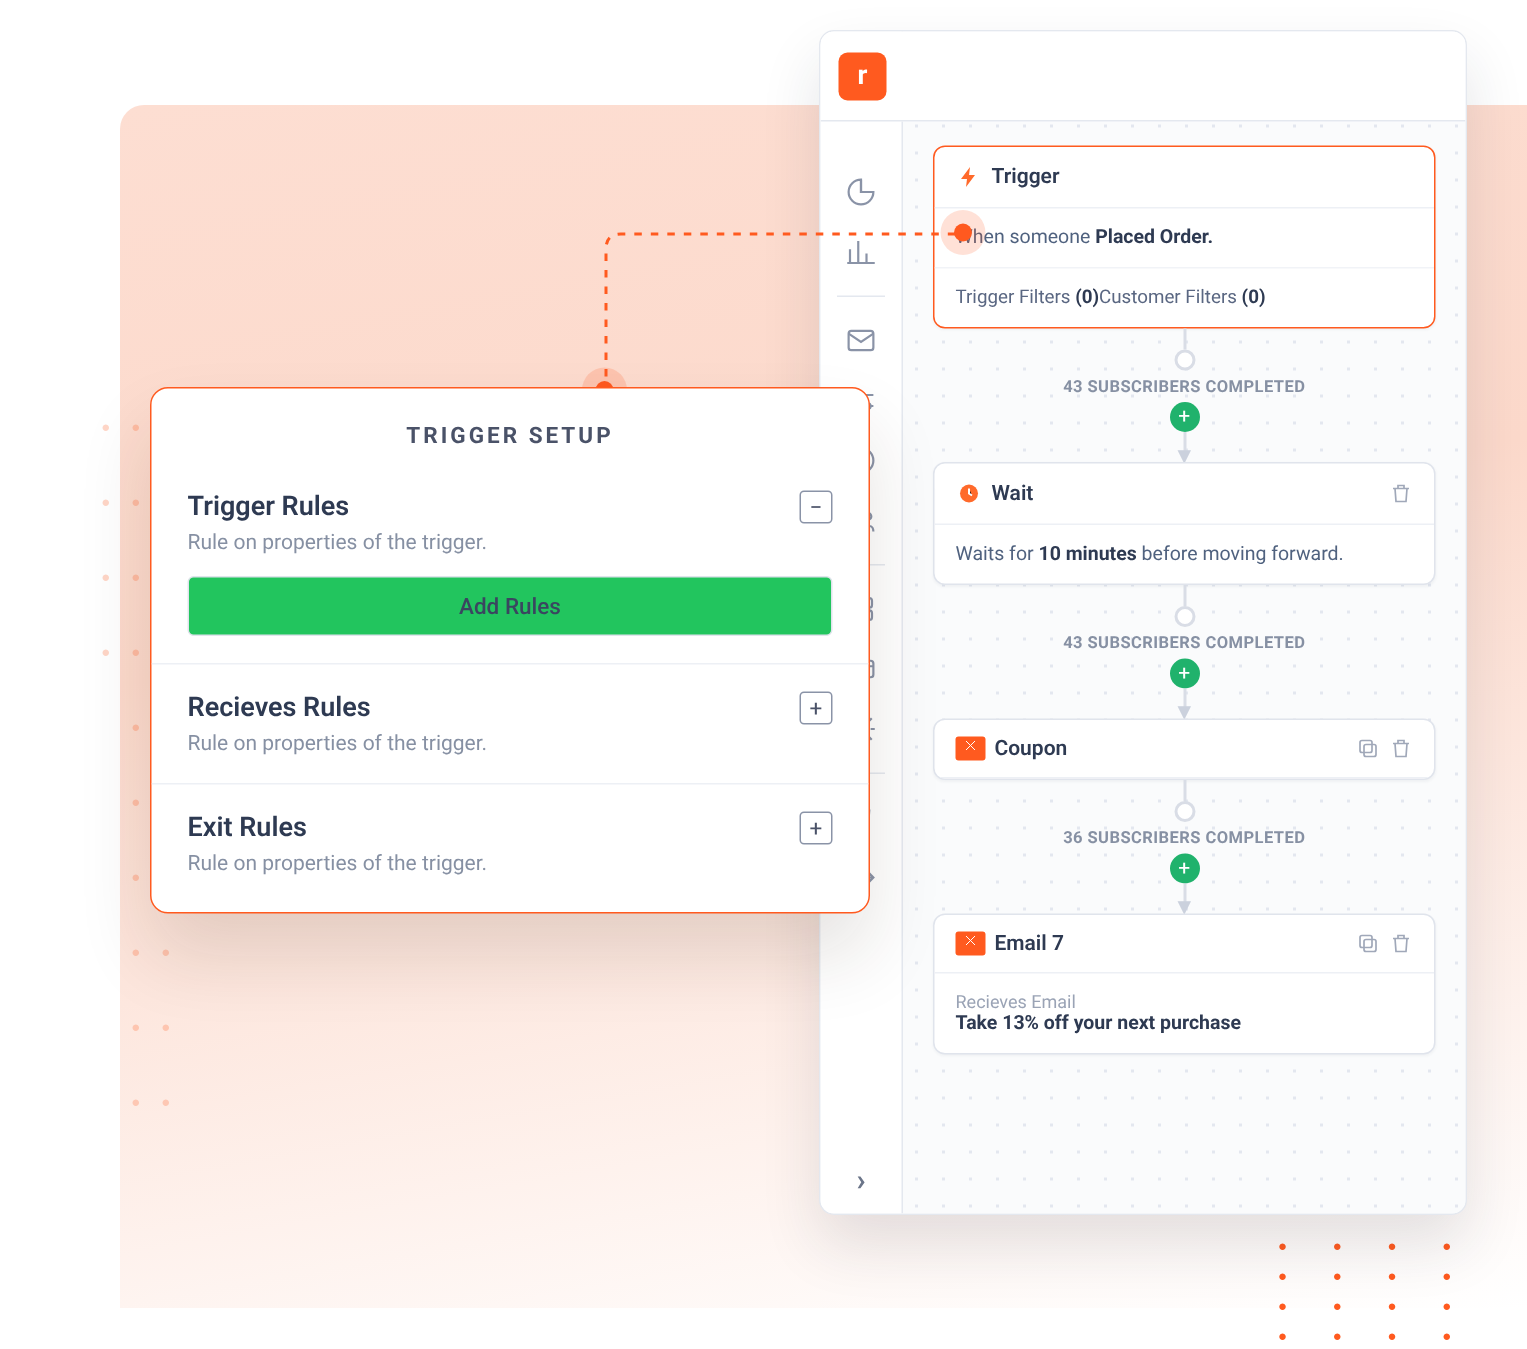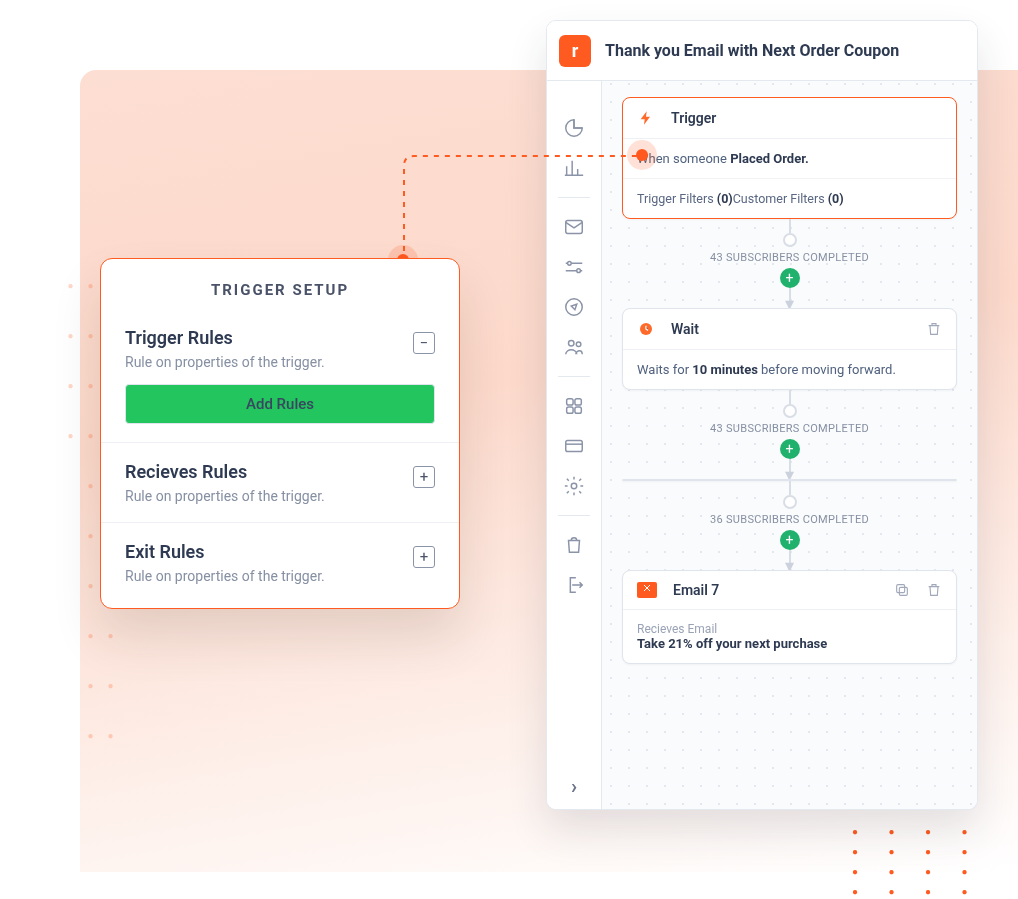--- a/index.html
+++ b/index.html
@@ -19,46 +19,46 @@
   .sidenav .grp{display:flex;flex-direction:column;gap:18px;padding:18px 0}
   .sidenav .sep{width:32px;height:1px;background:#e4e8ef}
   .navico{width:22px;height:22px;color:#8a93a7;display:flex;align-items:center;justify-content:center;cursor:pointer}
   .navico svg{stroke:currentColor;fill:none;stroke-width:1.6}
   .expand{margin-top:auto;margin-bottom:12px;color:#6b7589;cursor:pointer}
 
   .canvas{flex:1;padding:76px 20px 12px;background:#fafbfc;background-image:radial-gradient(#e3e7ef 1px,transparent 1px);background-size:18px 18px;overflow:hidden;position:relative}
   .flow{display:flex;flex-direction:column;align-items:center;gap:0}
   .card{width:100%;background:#fff;border:1px solid #e0e4ec;border-radius:8px;box-shadow:0 1px 2px rgba(40,50,70,.05);overflow:hidden}
   .card.trigger{border:1.5px solid #ff5a1f}
-  .card-head{display:flex;align-items:center;gap:16px;padding:11px 14px;border-bottom:1px solid #edf0f5;color:#2e3a52;font-weight:600;font-size:14px}
+  .card-head{display:flex;align-items:center;gap:6px;padding:11px 14px;border-bottom:1px solid #edf0f5;color:#2e3a52;font-weight:600;font-size:14px}
   .card-head .spacer{flex:1}
   .ico{width:18px;height:18px;display:inline-flex;align-items:center;justify-content:center;color:#a0a8b9}
   .ico.bolt{color:#ff6a2b}
   .ico.clock{color:#ff6a2b}
   .ico.mail{width:20px;height:16px;border-radius:2px;background:#ff5a1f;position:relative}
   .ico.mail::after{content:"";position:absolute;left:2px;right:2px;top:3px;height:6px;background:linear-gradient(135deg,transparent 48%,#fff 48% 52%,transparent 52%),linear-gradient(45deg,transparent 48%,#fff 48% 52%,transparent 52%)}
   .mini{width:16px;height:16px;color:#a0a8b9;cursor:pointer}
   .mini svg{stroke:currentColor;fill:none;stroke-width:1.7}
   .card-body{padding:12px 14px;font-size:13px;color:#50627f}
   .card-body strong{color:#2e3a52}
   .filters{display:flex;justify-content:flex-start;padding:12px 14px;border-top:1px solid #f1f3f7;font-size:12.5px;color:#5a6782}
   .filters strong{color:#2e3a52}
 
   .stem{width:2px;height:14px;background:#d9dde6}
   .node{width:14px;height:14px;border:2px solid #d9dde6;background:#fff;border-radius:50%}
-  .pill{font-size:11px;font-weight:400;letter-spacing:.3px;color:#8690a3;text-align:center;padding:4px 0}
+  .pill{font-size:11px;font-weight:700;letter-spacing:.3px;color:#8690a3;text-align:center;padding:4px 0}
   .plus{width:20px;height:20px;border-radius:50%;background:#20b26c;color:#fff;display:flex;align-items:center;justify-content:center;font-size:14px;cursor:pointer}
   .arrow{color:#cbd1dd;font-size:18px;line-height:8px;margin-top:-2px}
 
   
-  .setup{position:absolute;left:100px;top:258px;width:360px;background:#fff;border:1.5px solid #ff5a1f;border-radius:12px;box-shadow:0 28px 50px rgba(50,30,20,.12);overflow:hidden}
+  .setup{position:absolute;left:100px;top:258px;width:480px;background:#fff;border:1.5px solid #ff5a1f;border-radius:12px;box-shadow:0 28px 50px rgba(50,30,20,.12);overflow:hidden}
   .setup h2{text-align:center;font-size:15px;font-weight:700;letter-spacing:2px;color:#4a5268;margin:22px 0 10px}
   .section{padding:18px 24px;border-bottom:1px solid #edf0f5}
   .section:last-child{border-bottom:none;padding-bottom:24px}
-  .section .row{display:flex;align-items:flex-end;justify-content:space-between}
+  .section .row{display:flex;align-items:flex-start;justify-content:space-between}
   .section h3{font-size:18px;font-weight:600;color:#2e3a52;margin:0 0 6px}
   .section p{font-size:14px;color:#8690a3;margin:0}
   .addbtn{margin-top:14px;width:100%;height:40px;border:1px solid #e0e4ec;border-radius:4px;background:#22c55e;font-size:15px;color:#3a4660;font-weight:500;cursor:pointer}
   .sq{width:22px;height:22px;border:1.5px solid #8a93a7;border-radius:3px;color:#4a5268;display:flex;align-items:center;justify-content:center;font-size:15px;cursor:pointer}
 
   
   .connector{position:absolute;left:398px;top:148px;width:270px;height:120px;pointer-events:none}
   .connector path{stroke:#ff5a1f;stroke-width:2;stroke-dasharray:5 6;fill:none}
   .dot{width:12px;height:12px;border-radius:50%;background:#ff5a1f;position:absolute}
   .dot.halo::before{content:"";position:absolute;inset:-9px;border-radius:50%;background:rgba(255,90,31,.18)}
@@ -66,21 +66,20 @@
 </head>
 <body>
 
 <div class="bg"></div>
 <div class="dots-sprinkle left">● ● ● ● ● ● ● ● ● ● ● ● ● ● ● ● ● ● ● ● ● ● ● ●</div>
 <div class="dots-sprinkle right">● ● ● ● ● ● ● ●<br>● ● ● ● ● ● ● ● ● ●</div>
 
 <div class="app">
   <div class="titlebar">
     <div class="brand">r</div>
-    <h1>Thank you Email with Next Order Coupon</h1>
   </div>
 
   <div class="sidenav">
     <div class="grp">
       <span class="navico">
           <svg viewBox="0 0 24 24">
             <path d="M12 3a9 9 0 1 0 9 9h-9z"></path>
             <path d="M12 3v9h9"></path>
           </svg>
         </span>
@@ -207,20 +206,32 @@
       </div>
 
       <div class="stem"></div>
         <div class="node"></div>
       <div class="pill">43 SUBSCRIBERS COMPLETED</div>
       <div class="plus">+</div>
       <div class="stem"></div>
         <div class="arrow">▾</div>
 
       <div class="card">
+        <div class="card-head">
+          <span class="ico mail"></span>
+          <span>Coupon</span>
+          <span class="spacer"></span>
+          <span class="mini"><svg viewBox="0 0 24 24">
+                <rect x="8" y="8" width="12" height="12" rx="2"></rect>
+                <rect x="4" y="4" width="12" height="12" rx="2"></rect>
+              </svg></span>
+          <span class="mini"><svg viewBox="0 0 24 24">
+                <path d="M4 7h16M9 7V4h6v3M6 7l1 13h10l1-13"></path>
+              </svg></span>
+        </div>
       </div>
 
       <div class="stem"></div>
         <div class="node"></div>
       <div class="pill">36 SUBSCRIBERS COMPLETED</div>
       <div class="plus">+</div>
       <div class="stem"></div>
         <div class="arrow">▾</div>
 
       <div class="card">
@@ -231,21 +242,21 @@
           <span class="mini"><svg viewBox="0 0 24 24">
                 <rect x="8" y="8" width="12" height="12" rx="2"></rect>
                 <rect x="4" y="4" width="12" height="12" rx="2"></rect>
               </svg></span>
           <span class="mini"><svg viewBox="0 0 24 24">
                 <path d="M4 7h16M9 7V4h6v3M6 7l1 13h10l1-13"></path>
               </svg></span>
         </div>
         <div class="card-body">
           <div style="color:#9aa3b5;font-size:12px;margin-bottom:0">Recieves Email</div>
-          <strong>Take 21% off your next purchase</strong>
+          <strong>Take 13% off your next purchase</strong>
         </div>
       </div>
     </div>
   </div>
 </div>
 
 <svg class="connector" viewBox="0 0 270 120" preserveAspectRatio="none">
   <path d="M 6 114 V 18 Q 6 8 16 8 H 240"></path>
 </svg>
 <div class="dot halo" style="left:397px;top:254px"></div>

